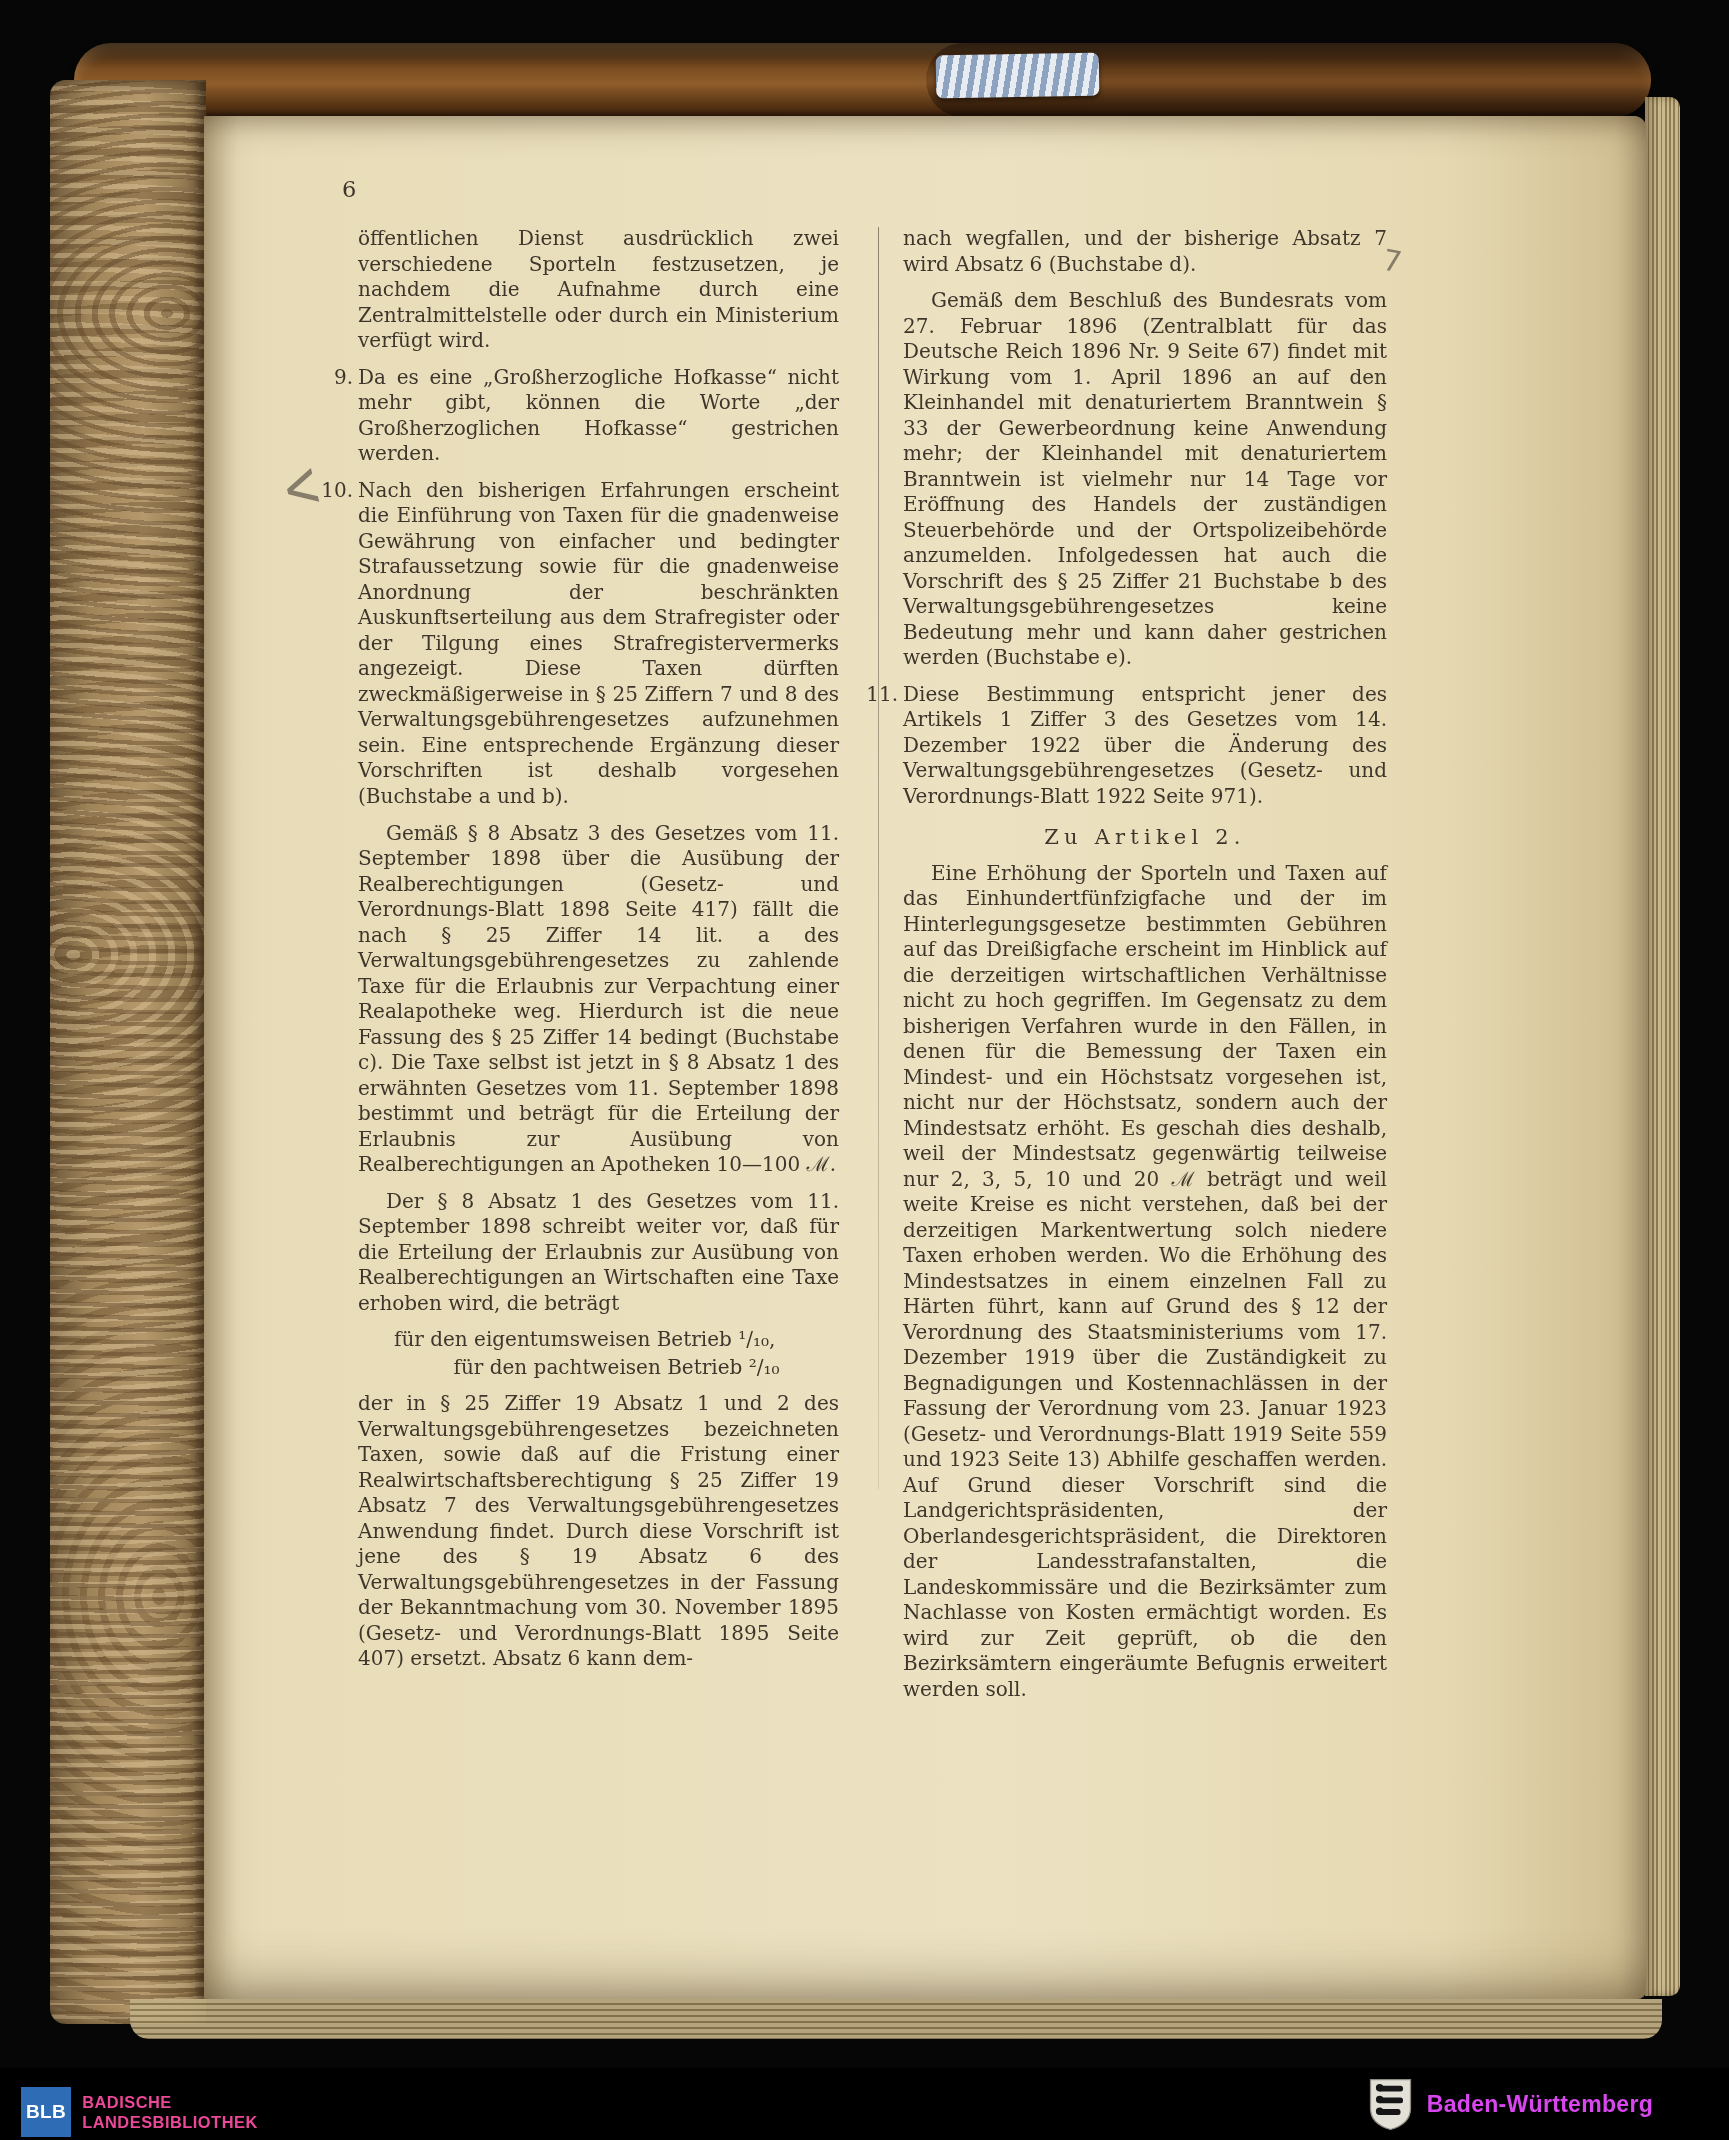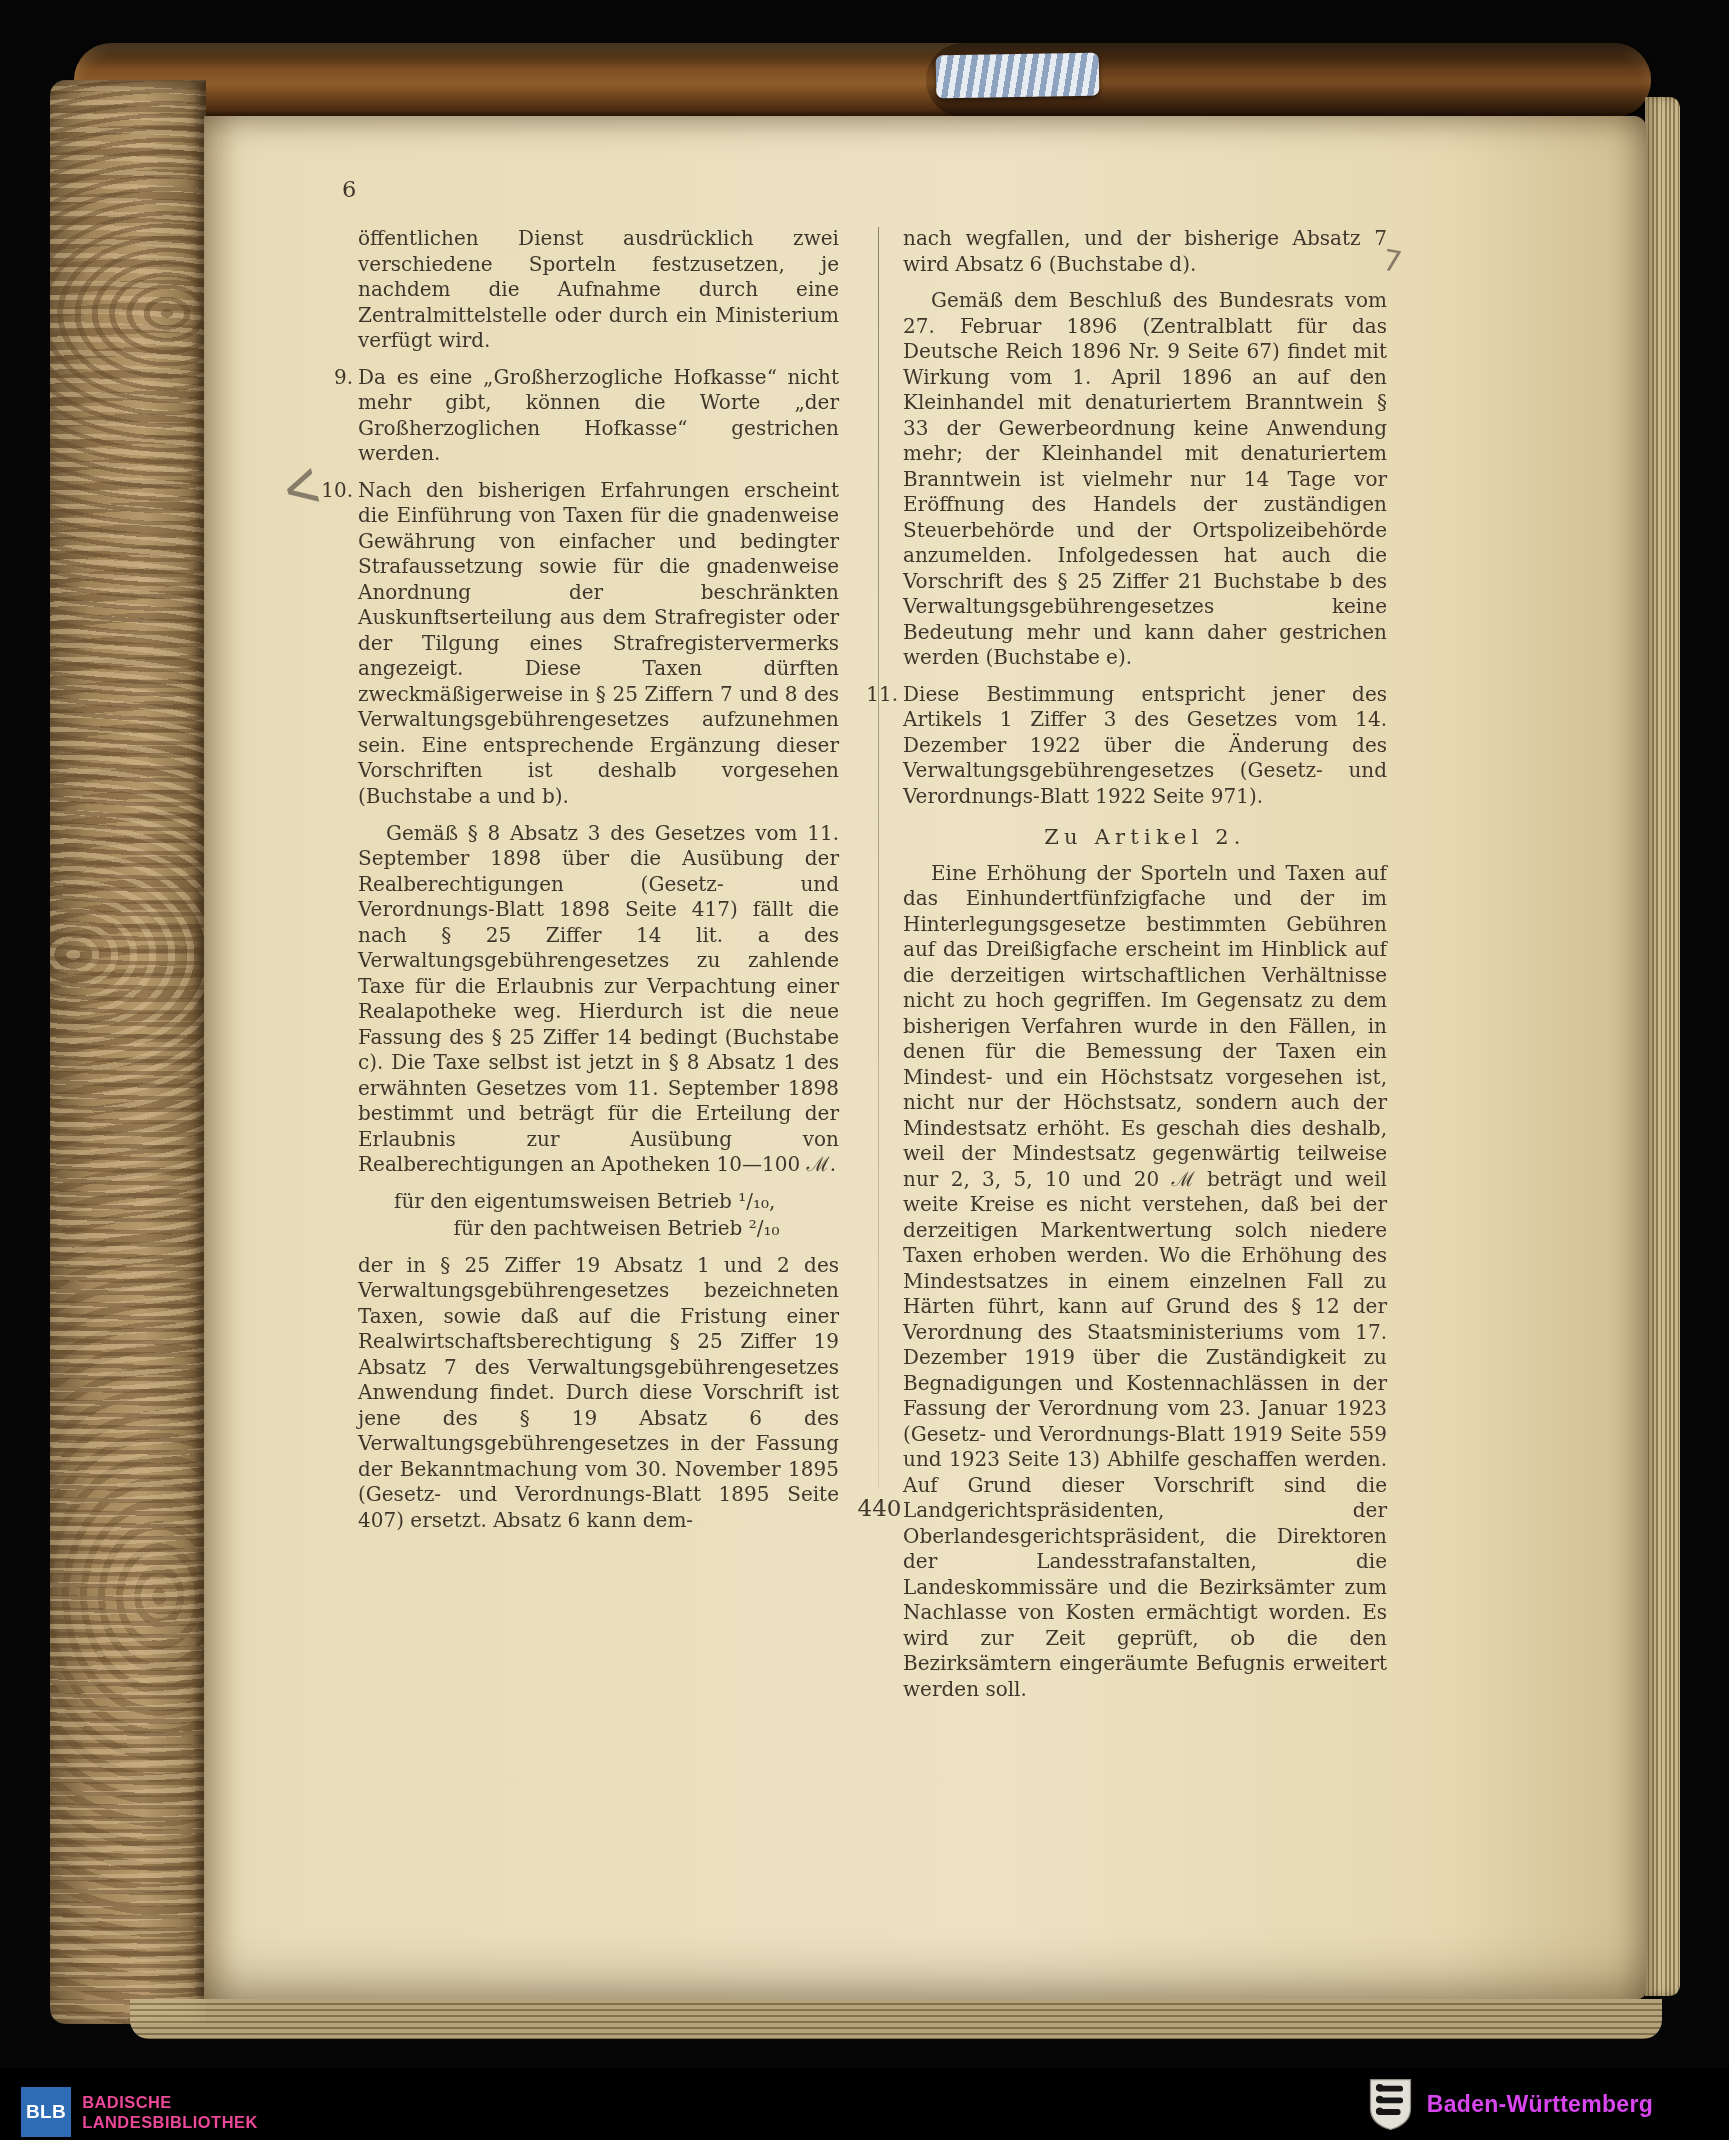--- a/index.html
+++ b/index.html
@@ -125,20 +125,21 @@
         <span>Da es eine „Großherzogliche Hofkasse“ nicht mehr gibt, können die Worte „der Großherzoglichen Hofkasse“ gestrichen werden.</span>
       </div>
 
       <div class="para numbered rel">
         <span class="mark-angle">&lt;</span>
         <span class="num">10.</span>
         <span>Nach den bisherigen Erfahrungen erscheint die Einführung von Taxen für die gnadenweise Gewährung von einfacher und bedingter Strafaussetzung sowie für die gnadenweise Anordnung der beschränkten Auskunftserteilung aus dem Strafregister oder der Tilgung eines Strafregistervermerks angezeigt. Diese Taxen dürften zweckmäßigerweise in § 25 Ziffern 7 und 8 des Verwaltungsgebührengesetzes aufzunehmen sein. Eine entsprechende Ergänzung dieser Vorschriften ist deshalb vorgesehen (Buchstabe a und b).</span>
       </div>
 
       <p class="para indent">Gemäß § 8 Absatz 3 des Gesetzes vom 11. September 1898 über die Ausübung der Realberechtigungen (Gesetz- und Verordnungs-Blatt 1898 Seite 417) fällt die nach § 25 Ziffer 14 lit. a des Verwaltungsgebührengesetzes zu zahlende Taxe für die Erlaubnis zur Verpachtung einer Realapotheke weg. Hierdurch ist die neue Fassung des § 25 Ziffer 14 bedingt (Buchstabe c). Die Taxe selbst ist jetzt in § 8 Absatz 1 des erwähnten Gesetzes vom 11. September 1898 bestimmt und beträgt für die Erteilung der Erlaubnis zur Ausübung von Realberechtigungen an Apotheken 10—100 ℳ.</p>
+      <p class="para indent">Der § 8 Absatz 1 des Gesetzes vom 11. September 1898 schreibt weiter vor, daß für die Erteilung der Erlaubnis zur Ausübung von Realberechtigungen an Wirtschaften eine Taxe erhoben wird, die beträgt</p>
       <p class="tariff">für den eigentumsweisen Betrieb ¹/₁₀,</p>
       <p class="tariff tariff-last">für den pachtweisen Betrieb ²/₁₀</p>
       <p class="para">der in § 25 Ziffer 19 Absatz 1 und 2 des Verwaltungsgebührengesetzes bezeichneten Taxen, sowie daß auf die Fristung einer Realwirtschaftsberechtigung § 25 Ziffer 19 Absatz 7 des Verwaltungsgebührengesetzes Anwendung findet. Durch diese Vorschrift ist jene des § 19 Absatz 6 des Verwaltungsgebührengesetzes in der Fassung der Bekanntmachung vom 30. November 1895 (Gesetz- und Verordnungs-Blatt 1895 Seite 407) ersetzt. Absatz 6 kann dem-</p>
     </div>
 
     <div class="col col-right">
       <div class="para rel">
         <span>nach wegfallen, und der bisherige Absatz 7 wird Absatz 6 (Buchstabe d).</span>
         <span class="mark-tick">7</span>
       </div>
@@ -148,21 +149,20 @@
       <div class="para numbered rel">
         <span class="num">11.</span>
         <span>Diese Bestimmung entspricht jener des Artikels 1 Ziffer 3 des Gesetzes vom 14. Dezember 1922 über die Änderung des Verwaltungsgebührengesetzes (Gesetz- und Verordnungs-Blatt 1922 Seite 971).</span>
       </div>
 
       <h3 class="artikel-heading">Zu Artikel 2.</h3>
 
       <p class="para indent">Eine Erhöhung der Sporteln und Taxen auf das Einhundertfünfzigfache und der im Hinterlegungsgesetze bestimmten Gebühren auf das Dreißigfache erscheint im Hinblick auf die derzeitigen wirtschaftlichen Verhältnisse nicht zu hoch gegriffen. Im Gegensatz zu dem bisherigen Verfahren wurde in den Fällen, in denen für die Bemessung der Taxen ein Mindest- und ein Höchstsatz vorgesehen ist, nicht nur der Höchstsatz, sondern auch der Mindestsatz erhöht. Es geschah dies deshalb, weil der Mindestsatz gegenwärtig teilweise nur 2, 3, 5, 10 und 20 ℳ beträgt und weil weite Kreise es nicht verstehen, daß bei der derzeitigen Markentwertung solch niedere Taxen erhoben werden. Wo die Erhöhung des Mindestsatzes in einem einzelnen Fall zu Härten führt, kann auf Grund des § 12 der Verordnung des Staatsministeriums vom 17. Dezember 1919 über die Zuständigkeit zu Begnadigungen und Kostennachlässen in der Fassung der Verordnung vom 23. Januar 1923 (Gesetz- und Verordnungs-Blatt 1919 Seite 559 und 1923 Seite 13) Abhilfe geschaffen werden. Auf Grund dieser Vorschrift sind die Landgerichtspräsidenten, der Oberlandesgerichtspräsident, die Direktoren der Landesstrafanstalten, die Landeskommissäre und die Bezirksämter zum Nachlasse von Kosten ermächtigt worden. Es wird zur Zeit geprüft, ob die den Bezirksämtern eingeräumte Befugnis erweitert werden soll.</p>
     </div>
 
-    <div class="folio">440</div>
   </div>
 
   <div class="footer">
     <div class="footer-left">
       <div class="blb-square">BLB</div>
       <div class="lib-name">
         <span>BADISCHE</span>
         <span>LANDESBIBLIOTHEK</span>
       </div>
     </div>

